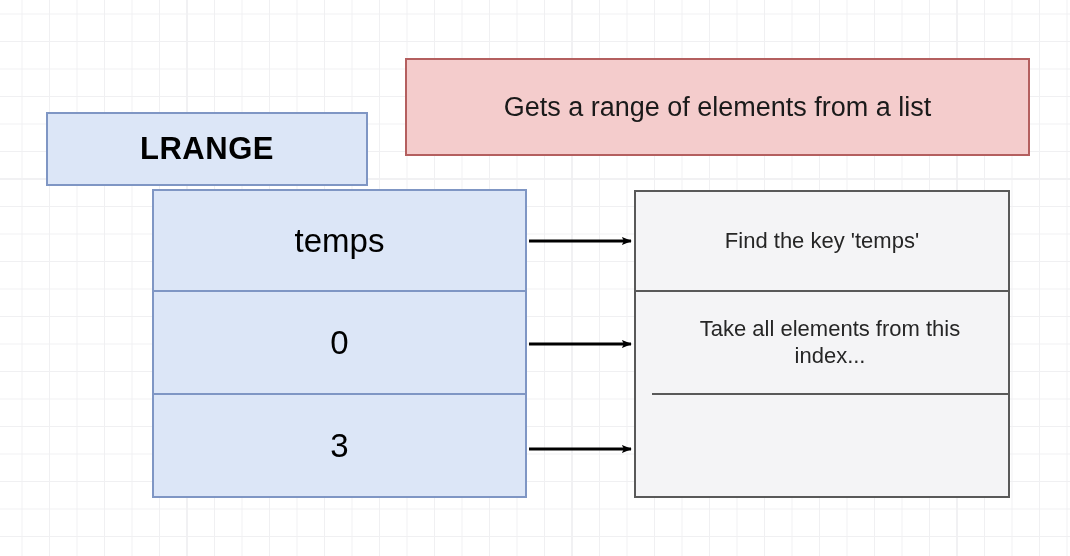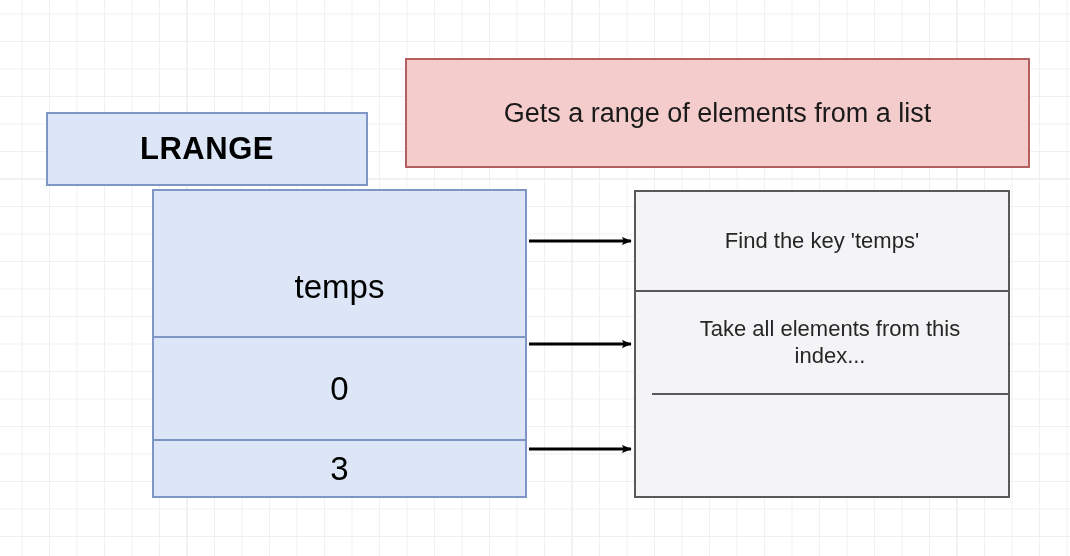--- a/index.html
+++ b/index.html
@@ -69,30 +69,30 @@
   }
   .arg-cell {
     box-sizing: border-box;
     display: flex;
     align-items: center;
     justify-content: center;
     color: #000000;
     font-size: 33px;
     background: #dce6f7;
   }
-  .arg-cell.c0 { height: 101px; border-bottom: 2px solid #7f96c4; margin-top: 46px; }
+  .arg-cell.c0 { height: 101px; border-bottom: 2px solid #7f96c4; }
   .arg-cell.c1 { height: 103px; border-bottom: 2px solid #7f96c4; }
   .arg-cell.c2 { flex: 1 1 auto; }
 
   
   .note-box {
     left: 405px;
     top: 58px;
     width: 625px;
-    height: 110px;
+    height: 98px;
     background: #f4cccc;
     border: 2px solid #b45f5f;
     font-size: 27px;
     color: #1a1a1a;
     padding: 10px 14px;
     z-index: 3;
   }
 
   
   .exp-stack {

